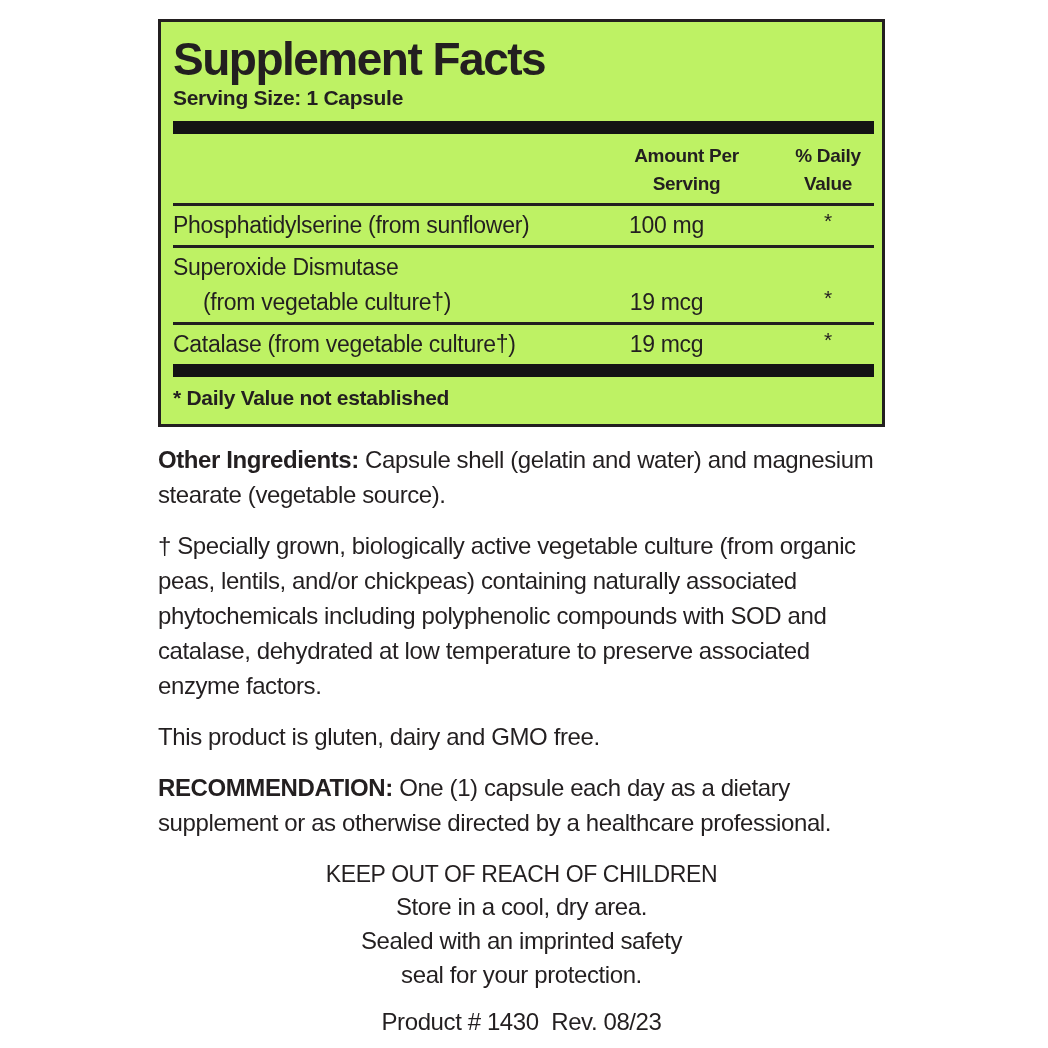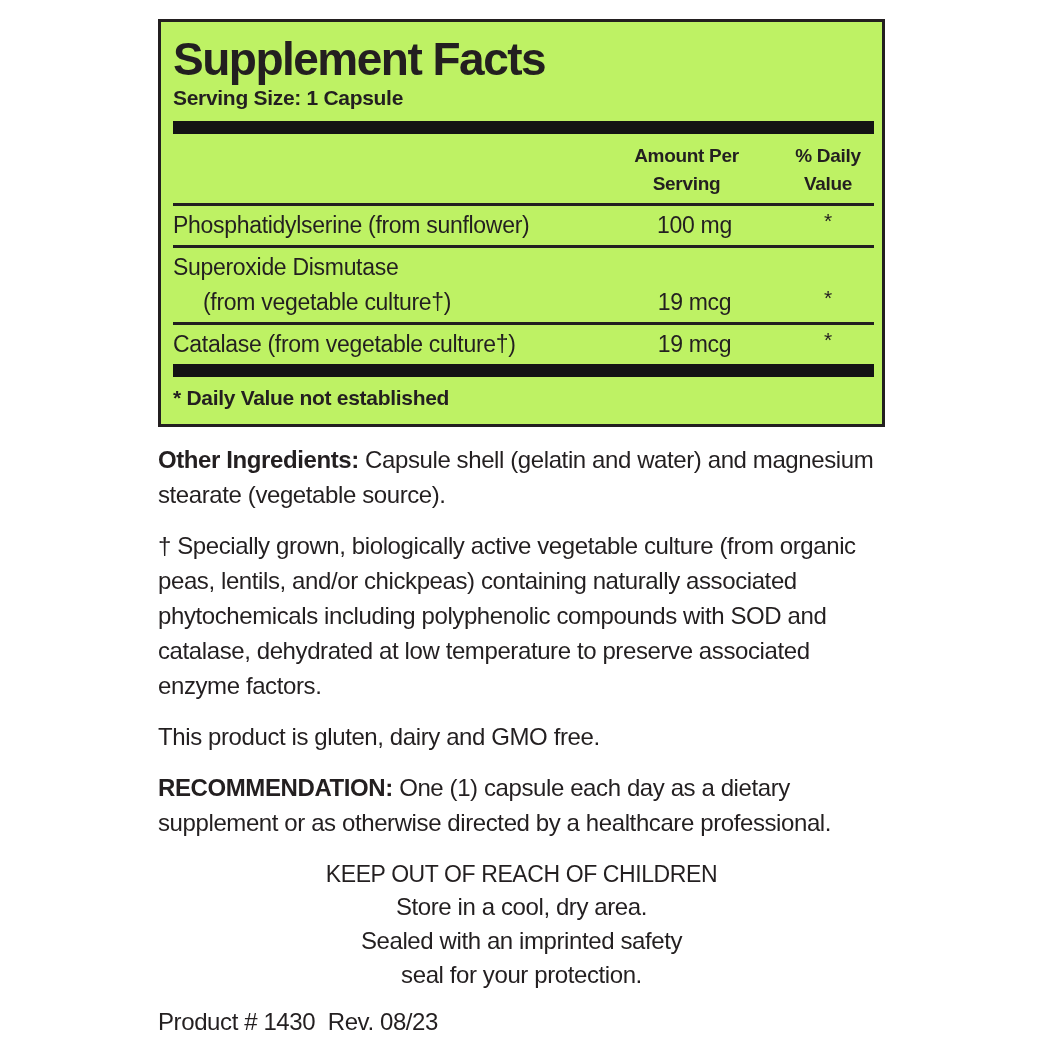--- a/index.html
+++ b/index.html
@@ -39,21 +39,21 @@
     padding: 8px 0 5px 0;
     border-bottom: 3px solid var(--ink);
     gap: 8px;
   }
   .col-name { flex: 1; }
   .col-amt { width: 175px; text-align: center; }
   .col-dv  { width: 92px;  text-align: center; }
   .hdr-col { font-size: 19px; font-weight: bold; line-height: 28px; }
   .t-row { border-bottom: 3px solid var(--ink); }
   .t-row.last { border-bottom: none; }
-  .row-line { display: flex; align-items: baseline; padding: 6px 0; }
+  .row-line { display: flex; align-items: baseline; padding: 6px 0; gap: 28px; }
   .row-line.tight-top { padding-top: 2px; }
   .nm { font-size: 23px; }
   .indent { padding-left: 30px; }
   .amt-val { font-size: 23px; }
   .star { font-size: 21px; position: relative; top: -5px; }
   .bar-bottom { margin-top: 0; }
   .tbl-footnote {
     font-size: 21px;
     font-weight: bold;
     padding: 9px 0 6px 0;
@@ -74,21 +74,21 @@
     margin-top: 18px;
     text-align: center;
     font-size: 23px;
     font-weight: normal;
     line-height: 32px;
     letter-spacing: -0.4px;
   }
   .center-line { text-align: center; font-size: 24px; line-height: 34px; letter-spacing: -0.4px; }
   .footer-line {
     margin-top: 16px;
-    text-align: left;
+    text-align: center;
     font-size: 24px;
     white-space: pre-wrap;
     letter-spacing: -0.4px;
   }
 </style>
 </head>
 <body style="background: rgb(255, 255, 255);">
 
 <div class="page">
   <div class="content">

